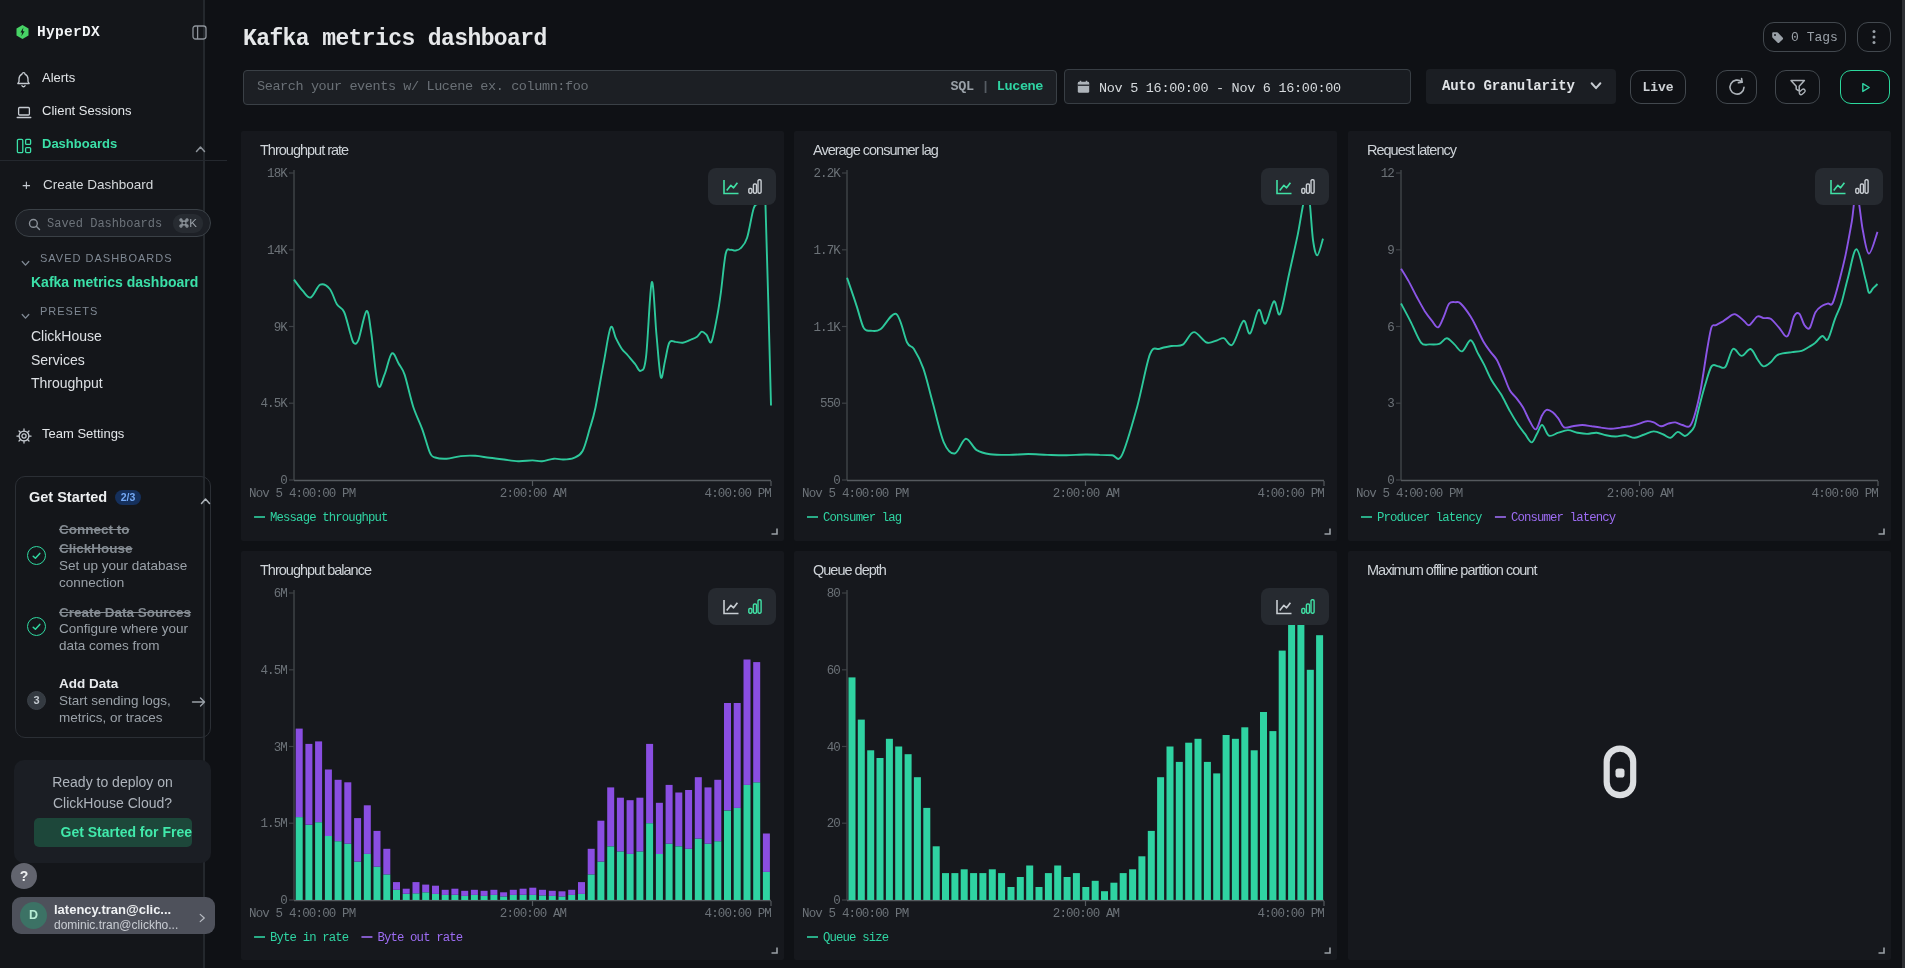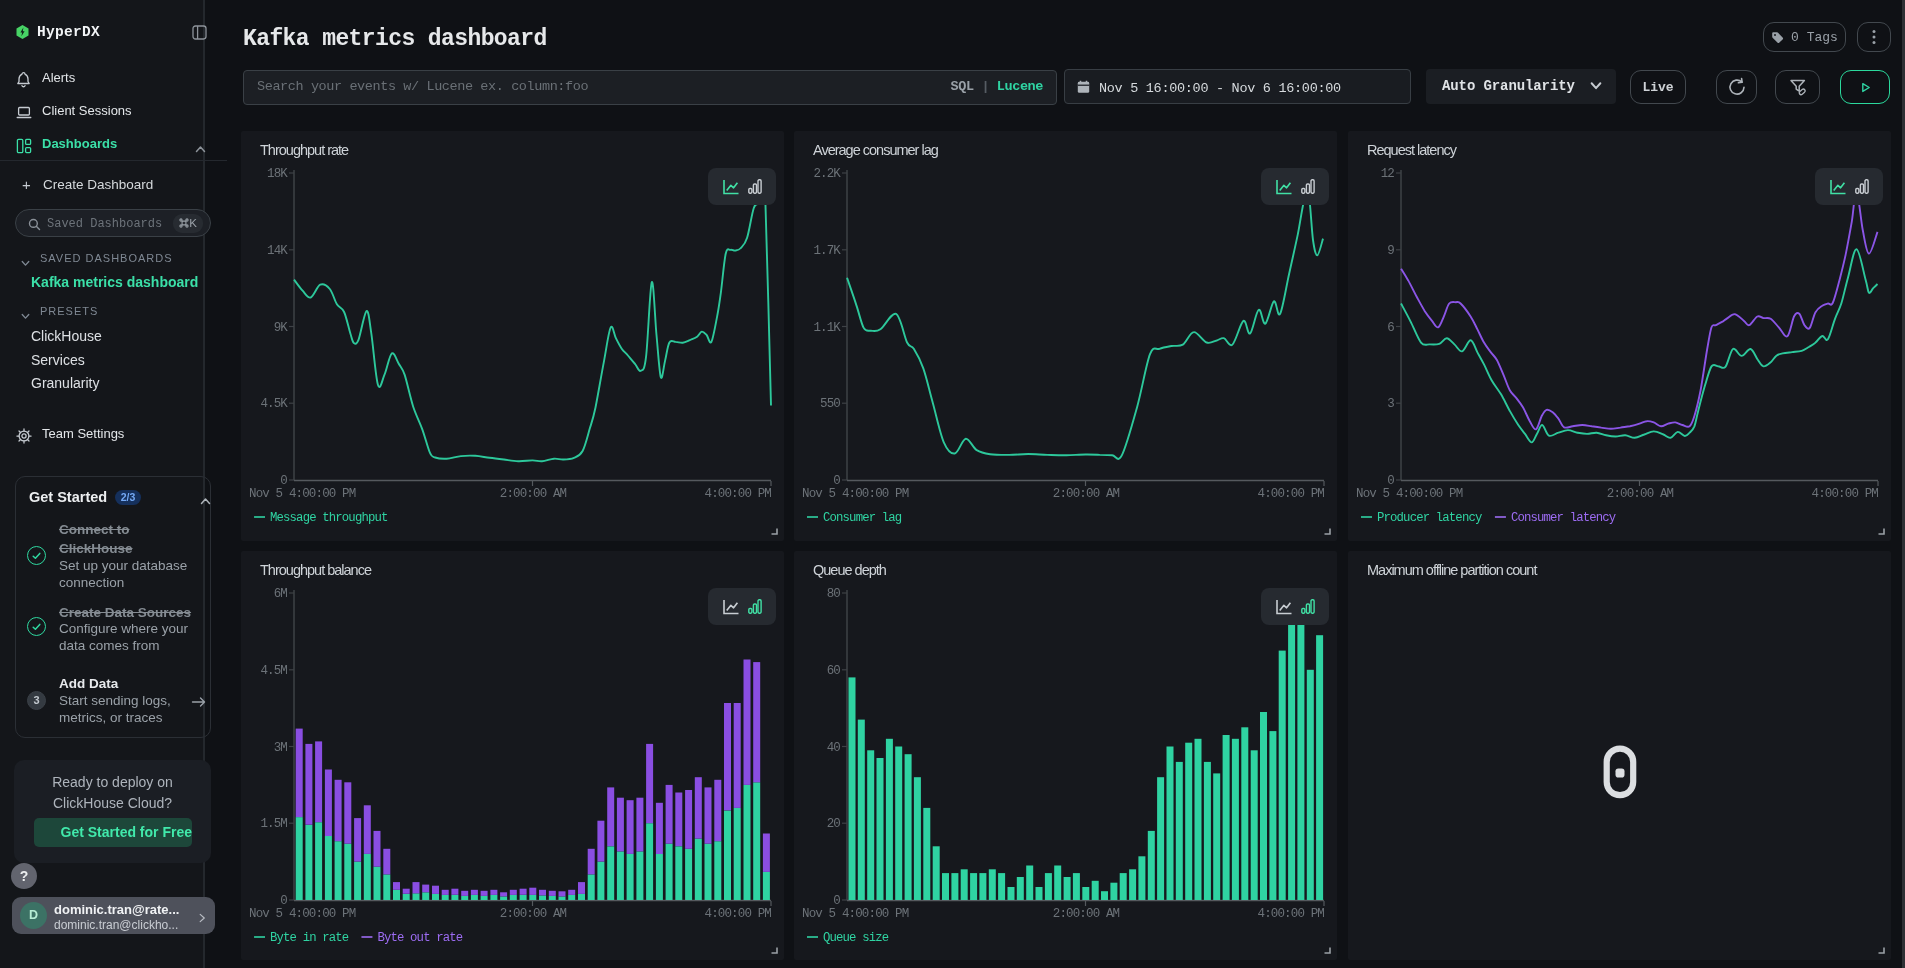--- a/index.html
+++ b/index.html
@@ -135,21 +135,21 @@
         </svg></span>
       <span class="shead">PRESETS</span>
     </div>
   <div class="srow" style="top:328px">
       <span class="slbl" style="left:31px;font-size:14px;color:#dde0e4;font-weight:500">ClickHouse</span>
     </div>
   <div class="srow" style="top:352px">
       <span class="slbl" style="left:31px;font-size:14px;color:#dde0e4;font-weight:500">Services</span>
     </div>
   <div class="srow" style="top:375px">
-      <span class="slbl" style="left:31px;font-size:14px;color:#dde0e4;font-weight:500">Granularity</span>
+      <span class="slbl" style="left:31px;font-size:14px;color:#dde0e4;font-weight:500">Throughput</span>
     </div>
   <div class="srow" style="top:426px">
       <span class="sic"><svg width="16" height="16" viewBox="0 0 16 16" fill="none" stroke="#c6cbd1" stroke-width="1.25" stroke-linecap="round">
           <circle cx="8" cy="8" r="2.1"></circle>
           <circle cx="8" cy="8" r="4.9"></circle>
           <path d="M8 0.9v2.2M8 12.9v2.2M0.9 8h2.2M12.9 8h2.2M3 3l1.5 1.5M11.5 11.5L13 13M13 3l-1.5 1.5M4.5 11.5L3 13"></path>
         </svg></span>
       <span class="slbl">Team Settings</span>
     </div>
 
@@ -181,21 +181,21 @@
         </svg></span>
   </div>
 
   <div class="cloud">
     <div style="position:absolute;top:12px;width:100%;text-align:center;color:#aeb4bc;font-size:14px;line-height:21px">Ready to deploy on<br>ClickHouse Cloud?</div>
     <div class="cbtn">Get Started for Free</div>
   </div>
   <div class="qm">?</div>
   <div class="ucard">
     <div class="uav">D</div>
-    <div style="position:absolute;left:42px;top:5px;font-size:13px;font-weight:700;color:#f0f2f4">dominic.tran@rate...</div>
+    <div style="position:absolute;left:42px;top:5px;font-size:13px;font-weight:700;color:#f0f2f4">latency.tran@clic...</div>
     <div style="position:absolute;left:42px;top:21px;font-size:12px;color:#c9cdd3">dominic.tran@clickho...</div>
     <span style="position:absolute;right:8px;top:12px"><svg width="10" height="10" viewBox="0 0 11 11" fill="none" stroke="#b9bdc4" stroke-width="1.3" stroke-linecap="round" stroke-linejoin="round">
           <path d="M3.5 1.5 L8 5.5 L3.5 9.5"></path>
         </svg></span>
   </div>
 </div>
 <div class="title">Kafka metrics dashboard</div>
 <div class="btn" style="left:1763px;top:22px;width:83px;height:30px;color:#9aa1a8">
   <span style="position:relative;top:2px;margin-right:7px"><svg width="13" height="13" viewBox="0 0 13 13">
         <path d="M1.2 2.2 a1 1 0 0 1 1-1 h3.6 a1.4 1.4 0 0 1 1 .4 l4.8 4.8 a1.4 1.4 0 0 1 0 2 l-3.2 3.2 a1.4 1.4 0 0 1 -2 0 L1.6 6.8 a1.4 1.4 0 0 1 -.4-1 z" fill="#9aa1a8"></path>

